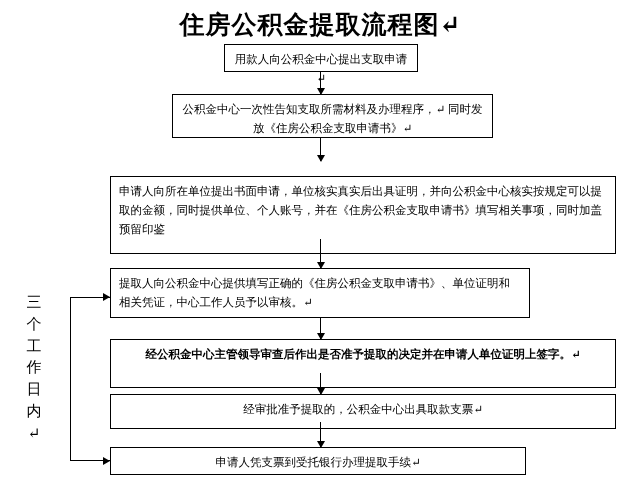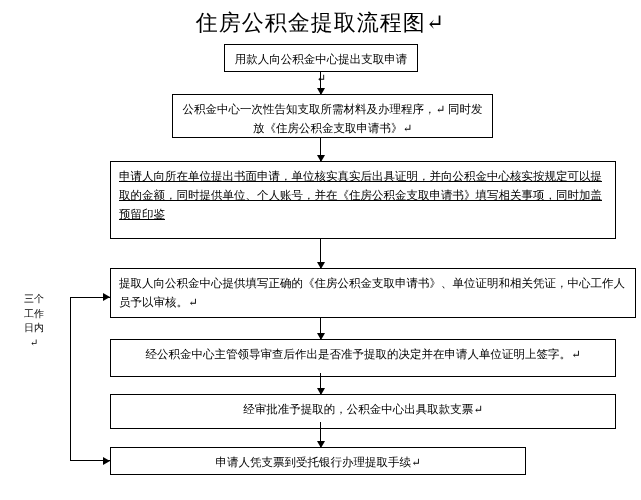--- a/index.html
+++ b/index.html
@@ -14,22 +14,22 @@
     font-family: "Liberation Serif", "DejaVu Serif", serif;
     color: #000000;
     overflow: hidden;
   }
   .title {
     position: absolute;
     top: 8px;
     left: 0;
     width: 641px;
     text-align: center;
-    font-size: 22px;
-    font-weight: normal;
+    font-size: 25px;
+    font-weight: bold;
     letter-spacing: 1px;
   }
   .box {
     position: absolute;
     border: 1px solid #000000;
     background: #ffffff;
     box-sizing: border-box;
     font-size: 11.5px;
     line-height: 1.65;
     padding: 5px 8px;
@@ -51,21 +51,21 @@
     height: 0;
     border-left: 4px solid transparent;
     border-right: 4px solid transparent;
     border-top: 7px solid #000000;
   }
   .sidelabel {
     position: absolute;
     left: 24px;
     top: 292px;
     width: 20px;
-    font-size: 10px;
+    font-size: 15px;
     line-height: 1.45;
     text-align: center;
   }
   .bracket {
     position: absolute;
     border: 1px solid #000000;
     border-right: none;
     box-sizing: border-box;
   }
   .bracket-head {
@@ -87,33 +87,33 @@
 <div class="arrow" style="left:320px; top:72px; height:22px;">
   <span class="head"></span>
 </div>
 
 <div class="box" style="left:172px; top:94px; width:321px; height:44px;">公积金中心一次性告知支取所需材料及办理程序，↵ 同时发放《住房公积金支取申请书》↵</div>
 
 <div class="arrow" style="left:320px; top:138px; height:23px;">
   <span class="head"></span>
 </div>
 
-<div class="box justify" style="left:110px; top:161px; width:506px; height:78px;text-decoration:underline;">申请人向所在单位提出书面申请，单位核实真实后出具证明，并向公积金中心核实按规定可以提取的金额，同时提供单位、个人账号，并在《住房公积金支取申请书》填写相关事项，同时加盖预留印鉴</div>
+<div class="box justify" style="left:110px; top:176px; width:506px; height:78px;">申请人向所在单位提出书面申请，单位核实真实后出具证明，并向公积金中心核实按规定可以提取的金额，同时提供单位、个人账号，并在《住房公积金支取申请书》填写相关事项，同时加盖预留印鉴</div>
 
 <div class="arrow" style="left:320px; top:239px; height:29px;">
   <span class="head"></span>
 </div>
 
-<div class="box justify" style="left:110px; top:268px; width:526px; height:50px;">提取人向公积金中心提供填写正确的《住房公积金支取申请书》、单位证明和相关凭证，中心工作人员予以审核。↵</div>
+<div class="box justify" style="left:110px; top:268px; width:420px; height:50px;">提取人向公积金中心提供填写正确的《住房公积金支取申请书》、单位证明和相关凭证，中心工作人员予以审核。↵</div>
 
 <div class="arrow" style="left:320px; top:318px; height:21px;">
   <span class="head"></span>
 </div>
 
-<div class="box" style="left:110px; top:339px; width:506px; height:38px;">经公积金中心主管领导审查后作出是否准予提取的决定并在申请人单位证明上签字。↵</div>
+<div class="box" style="left:110px; top:339px; width:506px; height:49px;font-weight:bold;">经公积金中心主管领导审查后作出是否准予提取的决定并在申请人单位证明上签字。↵</div>
 
 <div class="arrow" style="left:320px; top:373px; height:21px;">
   <span class="head"></span>
 </div>
 
 <div class="box" style="left:110px; top:394px; width:506px; height:35px;">经审批准予提取的，公积金中心出具取款支票↵</div>
 
 <div class="arrow" style="left:320px; top:422px; height:25px;">
   <span class="head"></span>
 </div>

